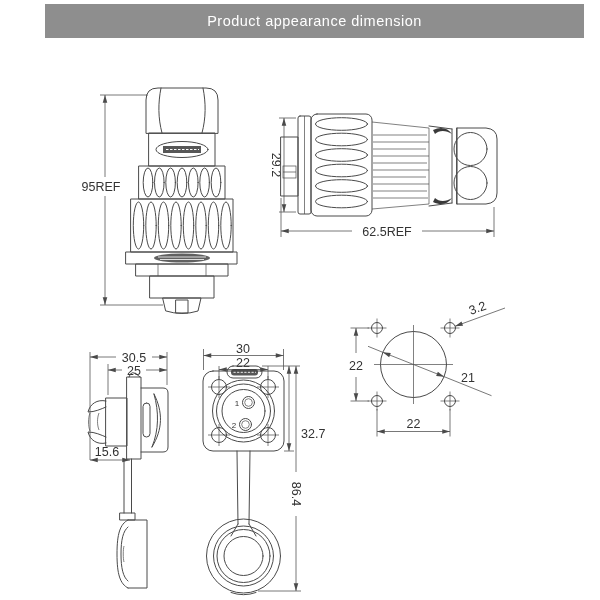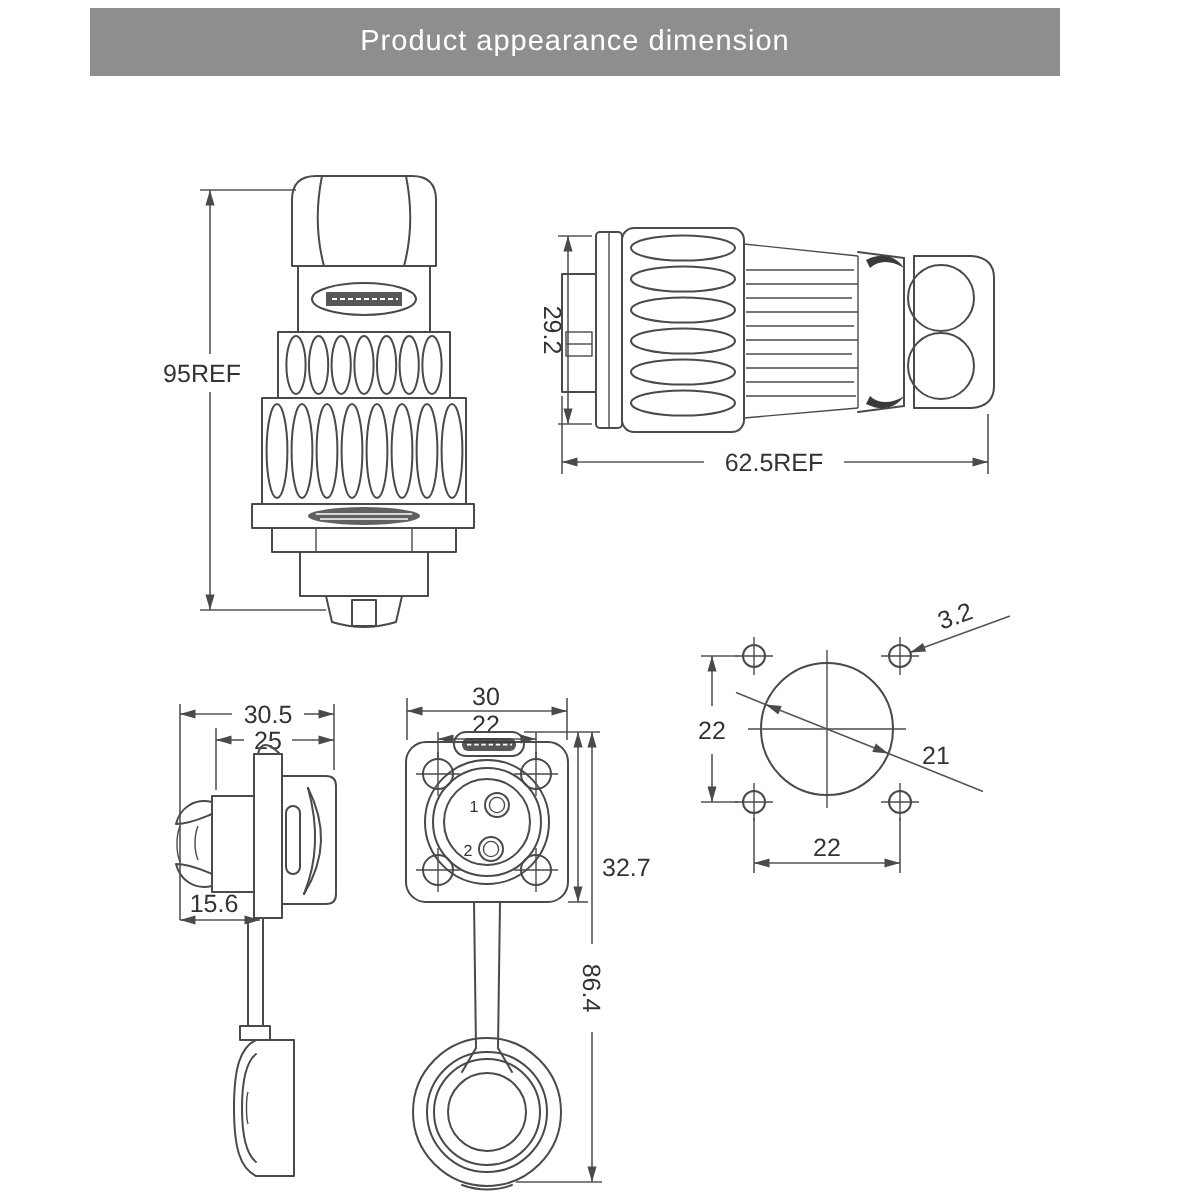--- a/index.html
+++ b/index.html
@@ -1,18 +1,18 @@
 <!DOCTYPE html>
 <html><head>
 <meta charset="utf-8">
 <style>
   html,body{margin:0;padding:0;background:#ffffff;}
   body{width:600px;height:600px;position:relative;font-family:"Liberation Sans",sans-serif;}
   .header-bar{
-    position:absolute;left:45px;top:4px;width:485px;height:34px;
+    position:absolute;left:45px;top:4px;width:539px;height:34px;
     background:#8e8e8e;display:flex;align-items:center;justify-content:center;
   }
   .header-title{color:#ffffff;font-size:14.5px;letter-spacing:0.5px;}
   svg{position:absolute;left:0;top:0;}
   .ol{fill:none;stroke:#4a4a4a;stroke-width:1;stroke-linejoin:round;stroke-linecap:round;}
   .thin{fill:none;stroke:#4a4a4a;stroke-width:0.7;}
   .dl{fill:none;stroke:#555555;stroke-width:0.8;}
   .dt{fill:#333333;font-size:12.5px;font-family:"Liberation Sans",sans-serif;}
   .pt{fill:#333333;font-size:8px;font-family:"Liberation Sans",sans-serif;}
   .dark{fill:#3a3a3a;stroke:none;}

